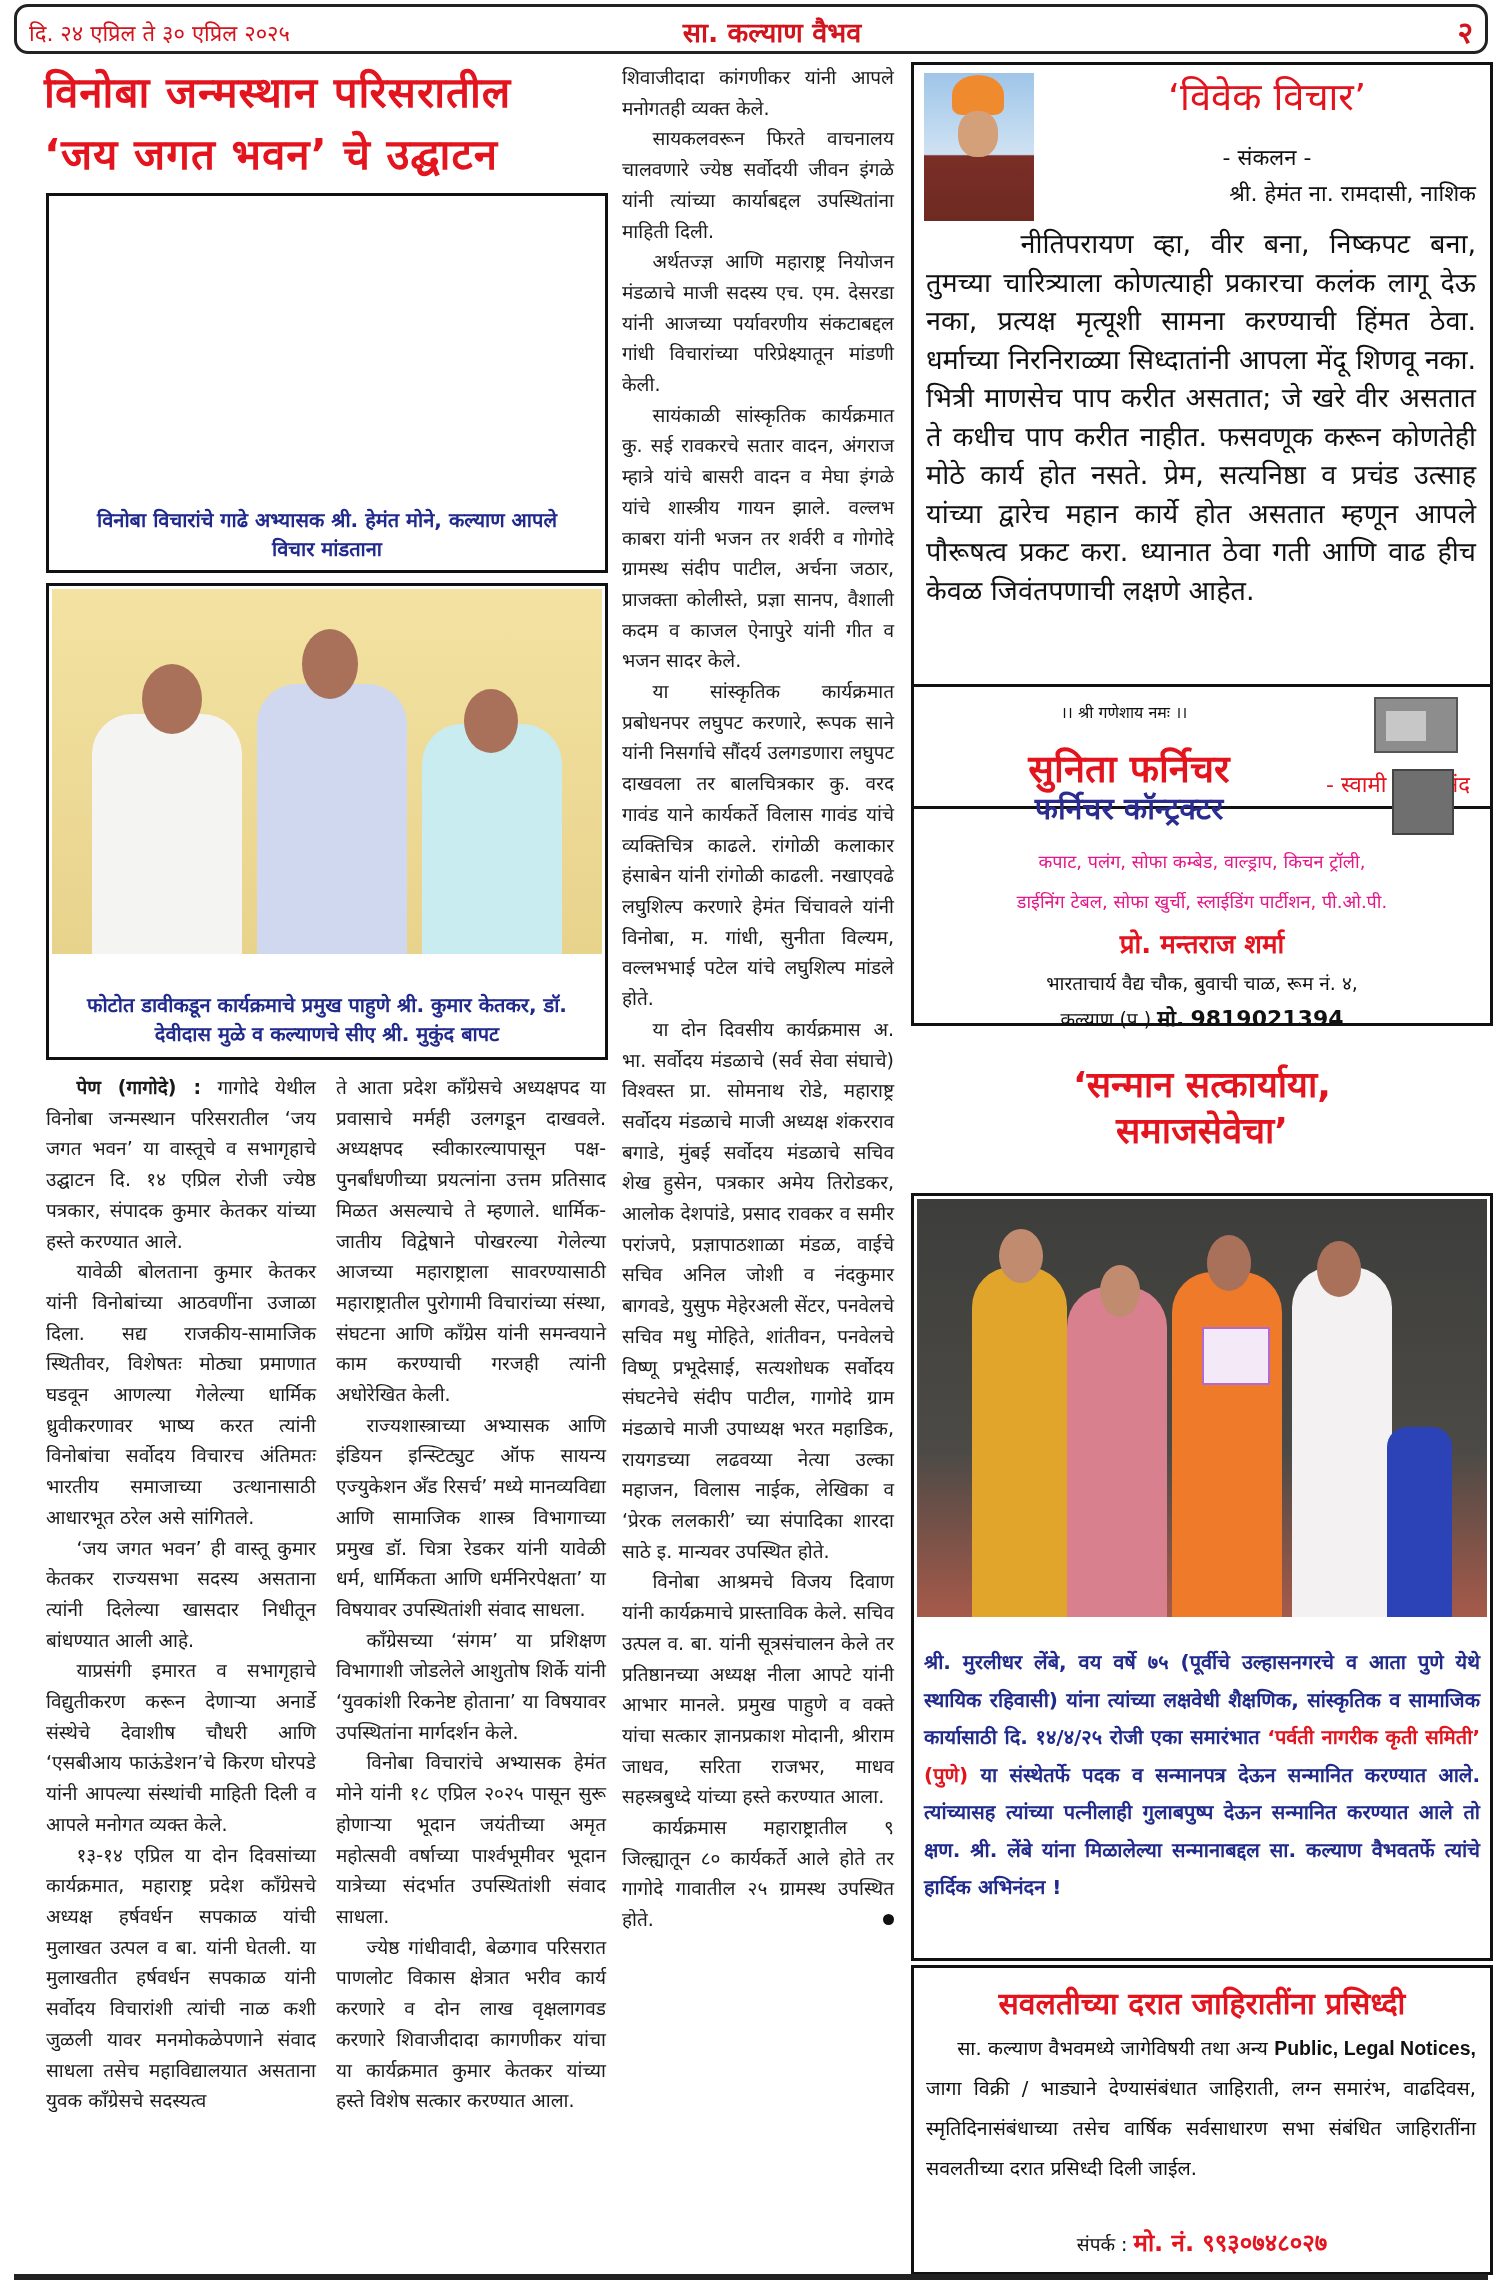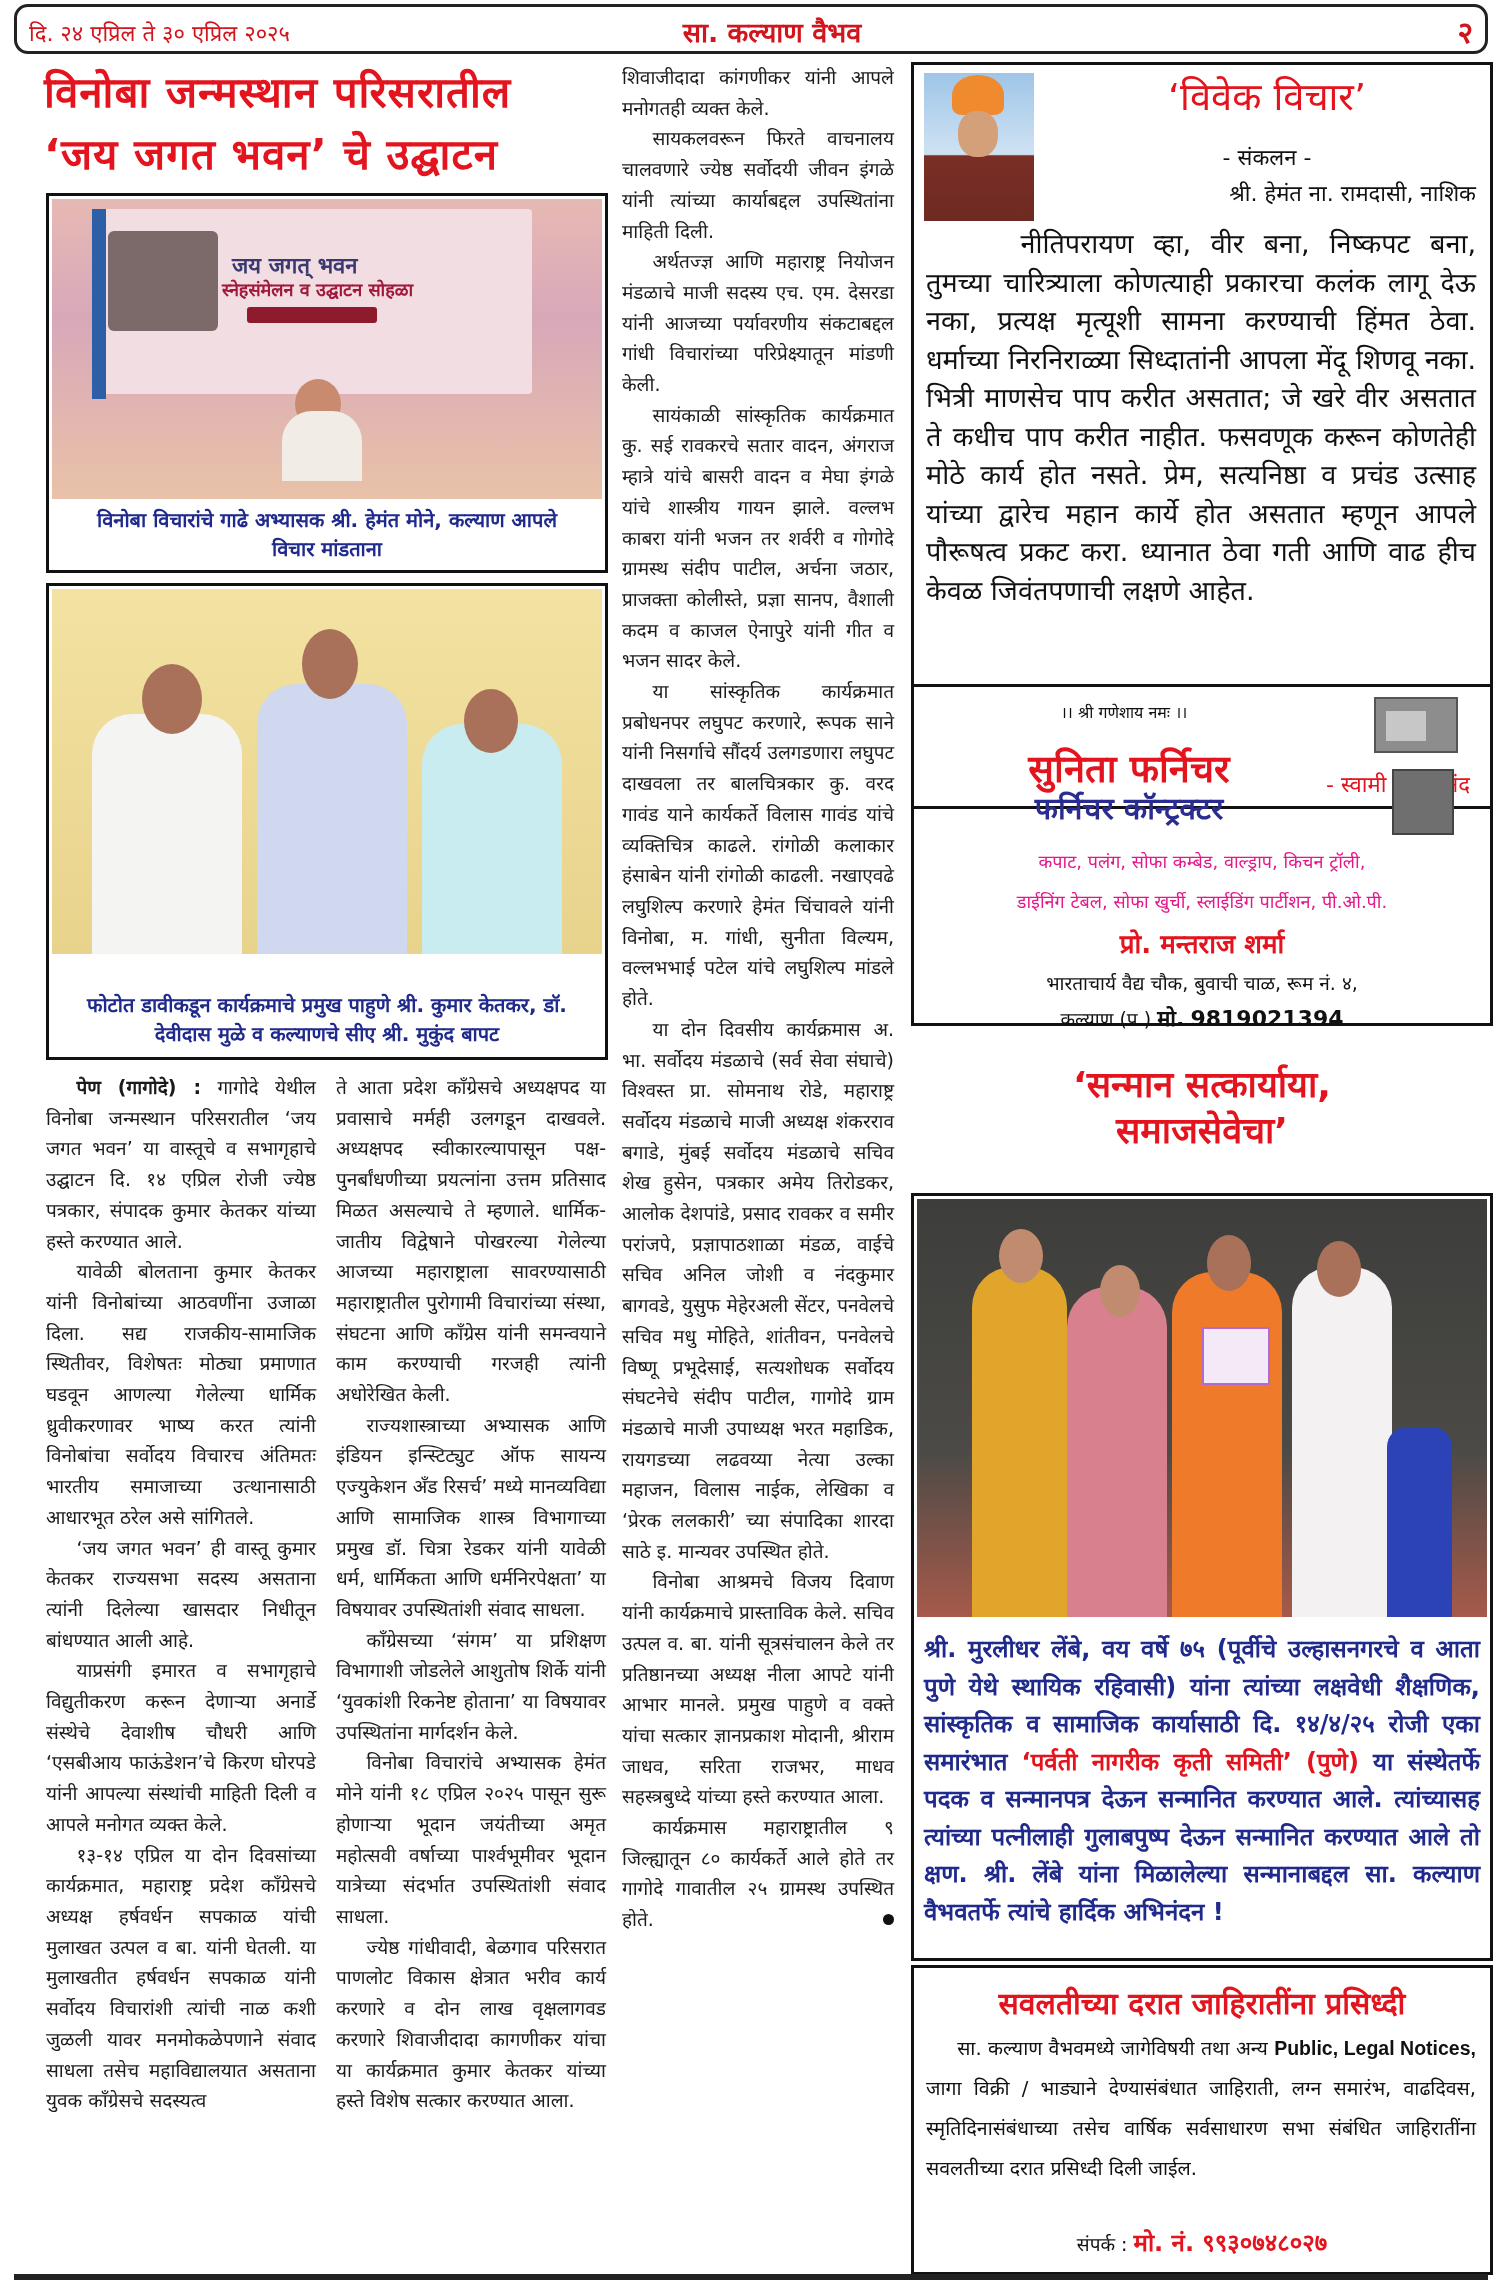--- a/index.html
+++ b/index.html
@@ -89,31 +89,20 @@
   <div class="mh-title">सा. कल्याण वैभव</div>
   <span class="mh-page">२</span>
 </div>
 
 <div class="headline">
   <div>विनोबा जन्मस्थान परिसरातील</div>
   <div>‘जय जगत भवन’ चे उद्घाटन</div>
 </div>
 
 <div class="photo-box" style="left:46px; top:193px; width:562px; height:380px;">
-  <div class="photo photo1" style="height:300px;">
-    <div class="banner" style="left:40px; width:440px;">
-      <div class="banner-blue"></div>
-      <div class="banner-photo"></div>
-      <div class="banner-t1">जय जगत् भवन</div>
-      <div class="banner-t2">स्नेहसंमेलन व उद्घाटन सोहळा</div>
-      <div class="banner-date"></div>
-    </div>
-    <div class="speaker-head"></div>
-    <div class="speaker"></div>
-  </div>
   <div class="caption" style="padding:6px 30px 6px;border-radius:23px;">विनोबा विचारांचे गाढे अभ्यासक श्री. हेमंत मोने, कल्याण आपले विचार मांडताना</div>
 </div>
 
 <div class="photo-box" style="left:46px; top:583px; width:562px; height:477px;">
   <div class="photo photo2" style="height:365px;">
     <div class="person" style="left:40px; width:150px; height:240px; background:#f4f4f2;"></div>
     <div class="head" style="left:90px; top:75px; width:60px; height:70px;"></div>
     <div class="person" style="left:205px; width:150px; height:270px; background:#cfd8ef;"></div>
     <div class="head" style="left:250px; top:40px; width:56px; height:70px;"></div>
     <div class="person" style="left:370px; width:140px; height:230px; background:#c9ecf0;"></div>
@@ -191,21 +180,21 @@
     <div class="head" style="left:82px; top:30px; width:44px; height:54px; background:#c08b6f;"></div>
     <div class="person" style="left:150px; width:100px; height:330px; background:#d9808e;"></div>
     <div class="head" style="left:183px; top:66px; width:40px; height:52px; background:#c08b6f;"></div>
     <div class="person" style="left:255px; width:110px; height:345px; background:#ee7a2a;"></div>
     <div class="head" style="left:290px; top:36px; width:44px; height:56px; background:#a9715a;"></div>
     <div style="position:absolute; left:285px; top:128px; width:68px; height:58px; background:#f4e9f6; border:2px solid #b06ad0;"></div>
     <div class="person" style="left:375px; width:100px; height:350px; background:#f3f1f2;"></div>
     <div class="head" style="left:400px; top:42px; width:44px; height:56px; background:#a9715a;"></div>
     <div class="person" style="left:470px; width:65px; height:190px; background:#2c43b8; border-radius:20px 20px 0 0;"></div>
   </div>
-  <div class="caption" style="top:435px; bottom:auto; text-align:justify; padding:0 10px; font-size:24px; line-height:37.5px;">
+  <div class="caption" style="top:448px; bottom:auto; text-align:justify; padding:0 10px; font-size:20px; line-height:37.5px;">
     <span>श्री. मुरलीधर लेंबे, वय वर्षे ७५ (पूर्वीचे उल्हासनगरचे व आता पुणे येथे स्थायिक रहिवासी) यांना त्यांच्या लक्षवेधी शैक्षणिक, सांस्कृतिक व सामाजिक कार्यासाठी दि. १४/४/२५ रोजी एका समारंभात </span><span style="color:#e3141e;">‘पर्वती नागरीक कृती समिती’ (पुणे)</span><span> या संस्थेतर्फे पदक व सन्मानपत्र देऊन सन्मानित करण्यात आले. त्यांच्यासह त्यांच्या पत्नीलाही गुलाबपुष्प देऊन सन्मानित करण्यात आले तो क्षण. श्री. लेंबे यांना मिळालेल्या सन्मानाबद्दल सा. कल्याण वैभवतर्फे त्यांचे हार्दिक अभिनंदन !</span>
   </div>
 </div>
 
 <div class="promo-box">
   <div class="promo-title">सवलतीच्या दरात जाहिरातींना प्रसिध्दी</div>
   <div class="promo-body">
     <p><span>सा. कल्याण वैभवमध्ये जागेविषयी तथा अन्य </span><b>Public, Legal Notices,</b><span> जागा विक्री / भाड्याने देण्यासंबंधात जाहिराती, लग्न समारंभ, वाढदिवस, स्मृतिदिनासंबंधाच्या तसेच वार्षिक सर्वसाधारण सभा संबंधित जाहिरातींना सवलतीच्या दरात प्रसिध्दी दिली जाईल.</span></p>
   </div>
   <div class="promo-contact">

